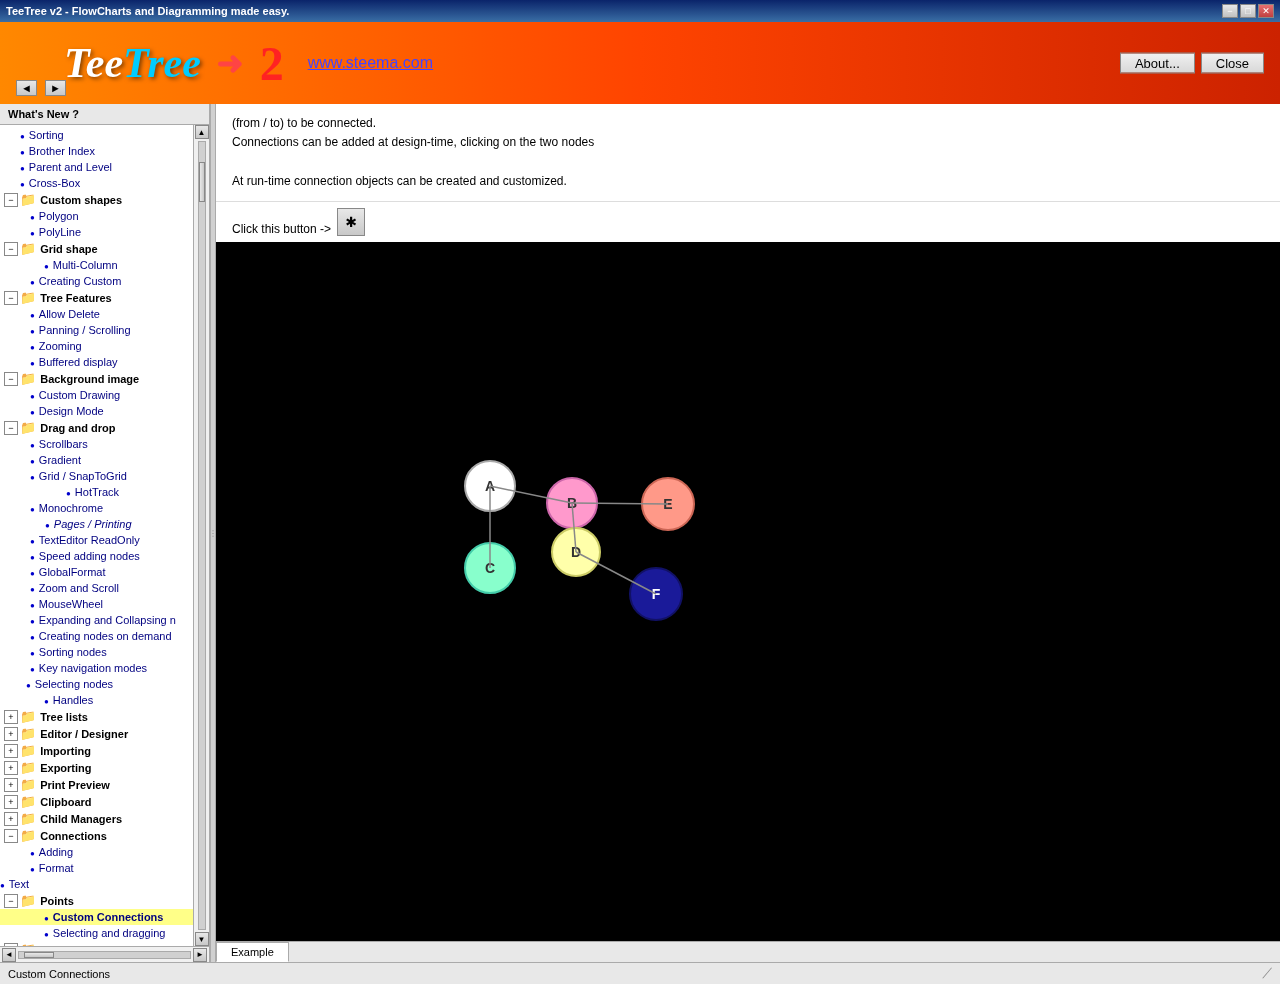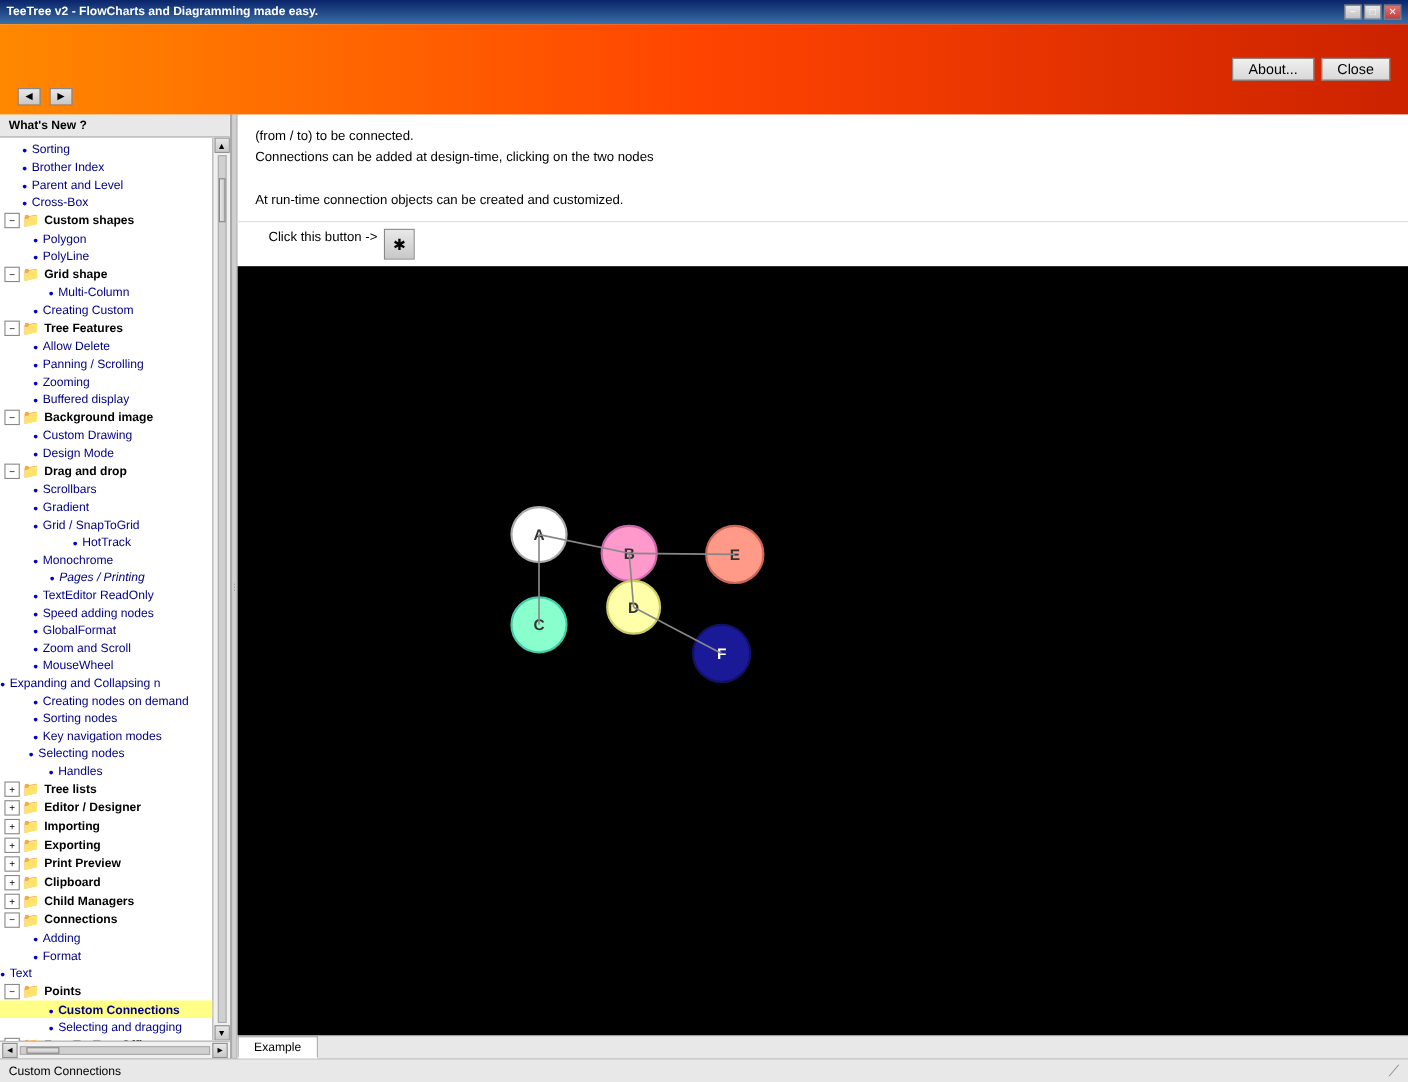--- a/index.html
+++ b/index.html
@@ -160,23 +160,23 @@
       flex-direction: column;
       background: white;
     }
     .content-text {
       padding: 10px 16px;
       font-size: 12px;
       line-height: 1.6;
       border-bottom: 1px solid #ddd;
     }
     .click-button-row {
-      padding: 6px 28px;
-      display: flex;
-      align-items: flex-start;
+      padding: 6px 16px;
+      display: flex;
+      align-items: flex-end;
       gap: 6px;
       font-size: 12px;
     }
     .click-btn {
       width: 28px;
       height: 28px;
       background: linear-gradient(to bottom, #e8e8e8, #c8c8c8);
       border: 1px solid #888;
       display: flex;
       align-items: center;
@@ -325,20 +325,28 @@
     <div class="title-bar-btn">−</div>
     <div class="title-bar-btn">□</div>
     <div class="title-bar-btn close">✕</div>
   </div>
 </div>
 
 <div class="header">
   <div class="header-nav">
     <div class="nav-btn">◄</div>
     <div class="nav-btn">►</div>
+  </div>
+  <div style="margin-left: 48px; display: flex; align-items: center;">
+    <div class="header-logo">
+      <span style="color: #fff;">Tee</span><span style="color: #00ccff;">Tree</span>
+    </div>
+    <div class="header-arrow">➜</div>
+    <div class="header-version">2</div>
+    <a class="header-link" href="#" style="margin-left: 24px;">www.steema.com</a>
   </div>
   <div class="header-right-btns">
     <button class="header-btn">About...</button>
     <button class="header-btn">Close</button>
   </div>
 </div>
 
 <div class="main-container">
 
   <div class="sidebar">
@@ -389,21 +397,21 @@
           <div class="tree-item" style="padding-left: 30px;"><span class="bullet">●</span><span class="tree-leaf-text">Gradient</span></div>
           <div class="tree-item" style="padding-left: 30px;"><span class="bullet">●</span><span class="tree-leaf-text">Grid / SnapToGrid</span></div>
           <div class="tree-item" style="padding-left: 30px; margin-left: 36px;"><span class="bullet">●</span><span class="tree-leaf-text">HotTrack</span></div>
           <div class="tree-item" style="padding-left: 30px;"><span class="bullet">●</span><span class="tree-leaf-text">Monochrome</span></div>
           <div class="tree-item" style="padding-left: 45px; font-style: italic;"><span class="bullet">●</span><span class="tree-leaf-text">Pages / Printing</span></div>
           <div class="tree-item" style="padding-left: 30px;"><span class="bullet">●</span><span class="tree-leaf-text">TextEditor ReadOnly</span></div>
           <div class="tree-item" style="padding-left: 30px;"><span class="bullet">●</span><span class="tree-leaf-text">Speed adding nodes</span></div>
           <div class="tree-item" style="padding-left: 30px;"><span class="bullet">●</span><span class="tree-leaf-text">GlobalFormat</span></div>
           <div class="tree-item" style="padding-left: 30px;"><span class="bullet">●</span><span class="tree-leaf-text">Zoom and Scroll</span></div>
           <div class="tree-item" style="padding-left: 30px;"><span class="bullet">●</span><span class="tree-leaf-text">MouseWheel</span></div>
-          <div class="tree-item" style=""><span class="bullet">●</span><span class="tree-leaf-text">Expanding and Collapsing n</span></div>
+          <div class="tree-item" style="padding-left: 30px;"><span class="bullet">●</span><span class="tree-leaf-text">Expanding and Collapsing n</span></div>
           <div class="tree-item" style="padding-left: 30px;"><span class="bullet">●</span><span class="tree-leaf-text">Creating nodes on demand</span></div>
           <div class="tree-item" style="padding-left: 30px;"><span class="bullet">●</span><span class="tree-leaf-text">Sorting nodes</span></div>
           <div class="tree-item" style="padding-left: 30px;"><span class="bullet">●</span><span class="tree-leaf-text">Key navigation modes</span></div>
           <div class="tree-item" style="padding-left: 26px;"><span class="bullet">●</span><span class="tree-leaf-text">Selecting nodes</span></div>
           <div class="tree-item" style="padding-left: 44px;"><span class="bullet">●</span><span class="tree-leaf-text">Handles</span></div>
           <div class="tree-item tree-folder" style="padding-left: 4px;">
             <span class="expand-icon">+</span>
             <span class="folder-icon">📁</span>
             <span class="tree-folder-text">Tree lists</span>
           </div>

